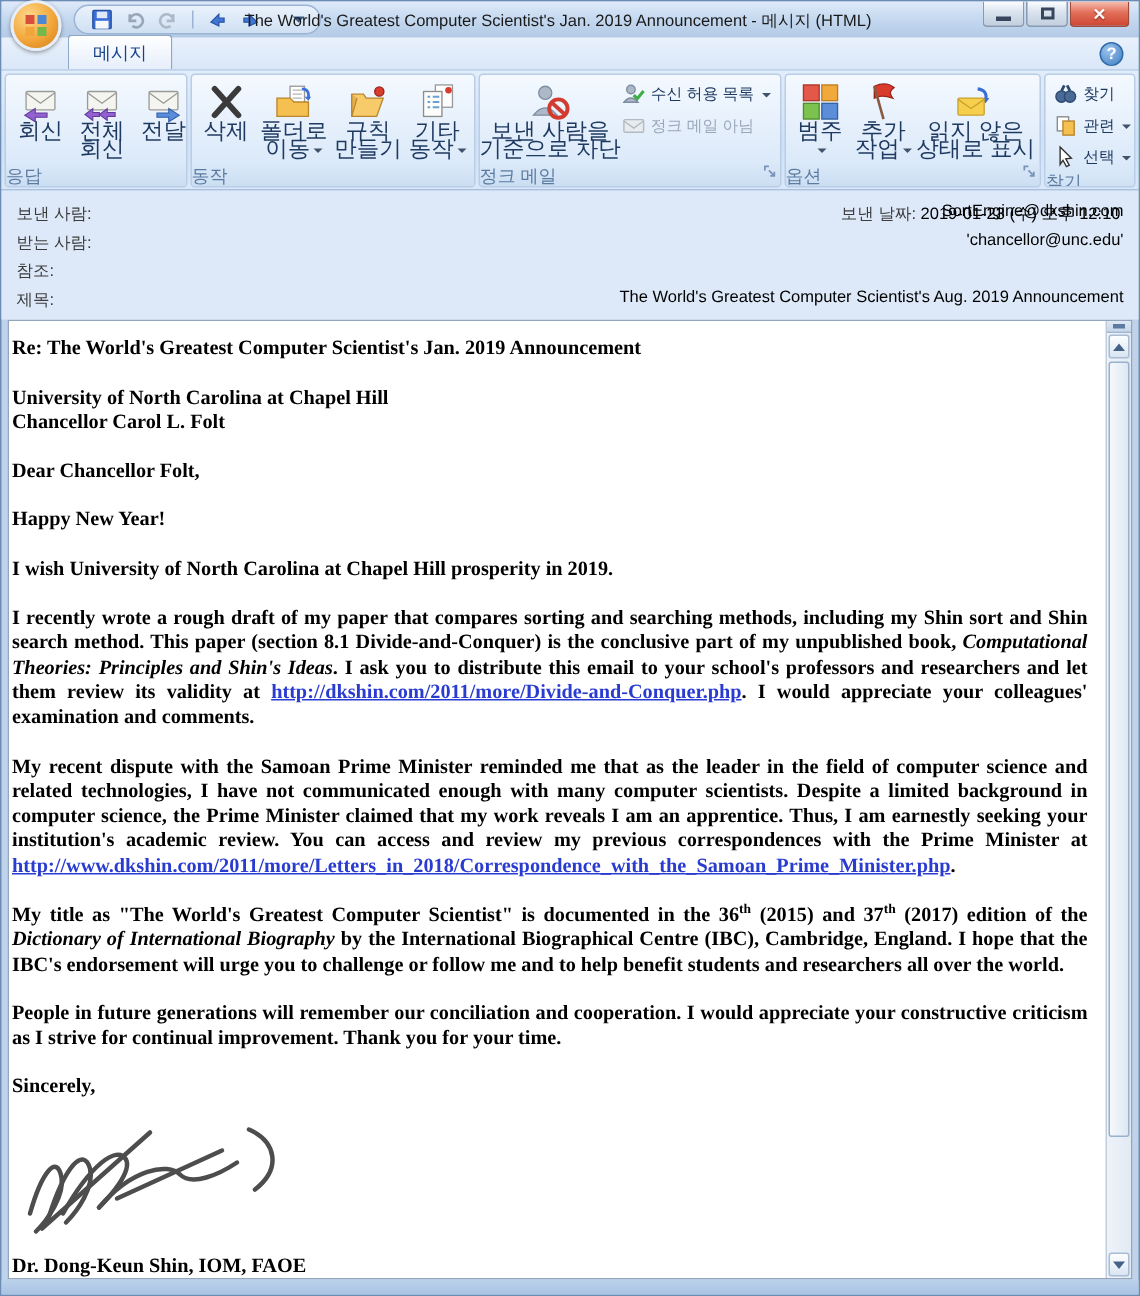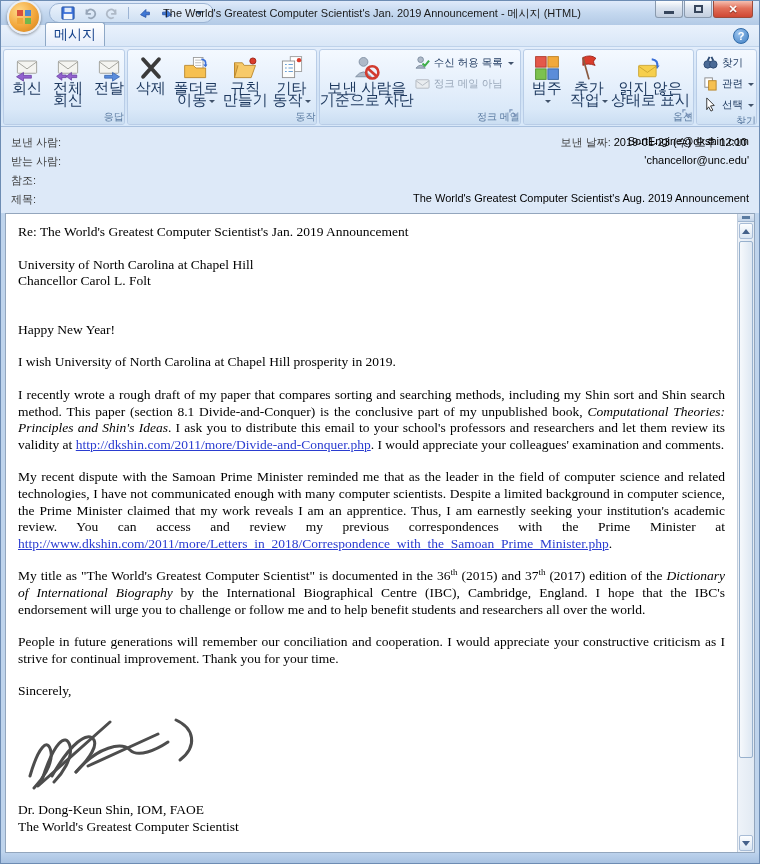--- a/index.html
+++ b/index.html
@@ -38,34 +38,34 @@
   .qat { display:flex; align-items:center; height:20px; margin-left:8px; padding:0 10px;
          background:linear-gradient(#eaf2fc,#cfe0f3); border:1px solid #9cb4d4; border-radius:10px; gap:6px; }
   .qat-btn { width:16px; height:16px; display:flex; align-items:center; justify-content:center; }
   .qat-sep { width:1px; height:12px; background:#9cb4d4; margin:0 2px; }
   .qat-caret { width:0; height:0; border-left:4px solid transparent; border-right:4px solid transparent;
                border-top:4px solid #3c5a82; margin-left:14px; }
 
   
   .tabrow { height:22px; background:linear-gradient(#e9f1fc,#d9e7f7); display:flex; align-items:flex-end;
             padding-left:44px; position:relative; flex:0 0 auto; border-bottom:1px solid #bed2ea;}
-  .tab { padding:3px 8px 2px; font-size:14px; color:#15428b; background:linear-gradient(#ffffff,#e6eefb);
+  .tab { padding:3px 16px 2px; font-size:12px; color:#15428b; background:linear-gradient(#ffffff,#e6eefb);
          border:1px solid #8ea8c6; border-bottom:none; border-radius:3px 3px 0 0; }
   .ribbon-help { position:absolute; right:10px; top:3px; width:16px; height:16px; border-radius:50%;
                  background:radial-gradient(circle at 35% 30%, #9cc4ee, #3f7fc4); border:1px solid #2f6aa8;
                  color:#fff; font-size:11px; font-weight:bold; text-align:center; line-height:15px; }
   .ribbon-help::before { content:"?"; }
 
   
   .ribbon { height:80px; background:linear-gradient(#e2edfb,#cfe1f5 60%,#d8e8f9); display:flex;
             padding:2px 2px 1px 2px; gap:2px; flex:0 0 auto; border-bottom:1px solid #a8c0de; }
   .rgroup { border:1px solid #b9cde7; border-radius:3px; display:flex; flex-direction:column;
             background:linear-gradient(#f4f9ff,#e3eefb 55%,#d4e5f7); overflow:hidden; }
   .rg-items { flex:1; display:flex; align-items:flex-start; padding:2px 3px 0; gap:1px; }
-  .rg-label { height:14px; font-size:10px; color:#5b7ba1; text-align:right; line-height:14px;
+  .rg-label { height:14px; font-size:12px; color:#5b7ba1; text-align:left; line-height:14px;
               background:linear-gradient(#d9e8f8,#cbdef2); position:relative; }
   .dlg-launcher { position:absolute; right:2px; bottom:2px; }
 
   .btn-large { display:flex; flex-direction:column; align-items:center; padding:2px 4px 1px;
                border-radius:3px; min-width:40px; }
   .btn-large .lbl { font-size:15px; color:#1f3a60; line-height:12px; text-align:center; white-space:nowrap; }
   .btn-small { display:flex; align-items:center; gap:3px; font-size:10.5px; color:#1f3a60;
                padding:1px 3px; border-radius:2px; white-space:nowrap; }
   .btn-small.disabled { color:#9aa8ba; }
   .icon-lg { width:28px; height:28px; flex:0 0 auto; }
@@ -76,22 +76,22 @@
 
   
   .msg-header { background:#dde9f8; padding:8px 10px 6px; font-size:11px; flex:0 0 auto; position:relative; }
   .hdr-row { display:flex; margin-bottom:4px;justify-content:space-between; }
   .hdr-label { width:58px; color:#3c3c3c; flex:0 0 auto; }
   .hdr-value { color:#000; }
   .hdr-date { position:absolute; right:12px; top:8px; display:flex; gap:3px; }
 
   
   .bodybox { flex:1; margin:0 4px 0 4px; background:#fff; border:1px solid #93a6bd; display:flex; overflow:hidden; }
-  .content { flex:1; padding:10px 12px 0 12px; font-family:"Liberation Serif", serif; font-size:13.5px;
-             line-height:1.23; color:#000; }
+  .content { flex:1; padding:10px 12px 0 2px; font-family:"Liberation Serif", serif; font-size:13.5px;
+             line-height:1.23; color:#000;font-weight:bold; }
   .content p { margin:0 0 16px; text-align:justify; }
   .content .tight { margin:0; text-align:left; }
   .gap { height:16px; }
   a.link { color:#2a3cd0; text-decoration:underline; }
   .it { font-style:italic; }
   sup { font-size:9px; vertical-align:super; line-height:0; }
 
   .bottom-frame { height:10px; background:linear-gradient(#bcd2ec,#a9c3e2); flex:0 0 auto; }
 
   
@@ -419,20 +419,21 @@
     </div>
   </div>
 
   <div class="bodybox">
     <div class="content">
       <p class="tight">Re: The World's Greatest Computer Scientist's Jan. 2019 Announcement</p>
       <div class="gap"></div>
       <p class="tight">University of North Carolina at Chapel Hill</p>
       <p class="tight">Chancellor Carol L. Folt</p>
       <div class="gap"></div>
+      <p class="tight">Dear Chancellor Folt,</p>
       <div class="gap"></div>
       <p class="tight">Happy New Year!</p>
       <div class="gap"></div>
       <p class="tight">I wish University of North Carolina at Chapel Hill prosperity in 2019.</p>
       <div class="gap"></div>
       <p><span>I recently wrote a rough draft of my paper that compares sorting and searching methods, including my Shin sort and Shin search method.  This paper (section 8.1 Divide-and-Conquer) is the conclusive part of my unpublished book, </span><span class="it">Computational Theories: Principles and Shin's Ideas</span><span>. I ask you to distribute this email to your school's professors and researchers and let them review its validity at </span><a class="link" href="#">http://dkshin.com/2011/more/Divide-and-Conquer.php</a><span>. I would appreciate your colleagues' examination and comments.</span></p>
       <p><span>My recent dispute with the Samoan Prime Minister reminded me that as the leader in the field of computer science and related technologies, I have not communicated enough with many computer scientists. Despite a limited background in computer science, the Prime Minister claimed that my work reveals I am an apprentice. Thus, I am earnestly seeking your institution's academic review. You can access and review my previous correspondences with the Prime Minister at </span><a class="link" href="#">http://www.dkshin.com/2011/more/Letters_in_2018/Correspondence_with_the_Samoan_Prime_Minister.php</a><span>.</span></p>
       <p><span>My title as "The World's Greatest Computer Scientist" is documented in the 36</span><sup>th</sup><span> (2015) and 37</span><sup>th</sup><span> (2017) edition of the </span><span class="it">Dictionary of International Biography</span><span> by the International Biographical Centre (IBC), Cambridge, England. I hope that the IBC's endorsement will urge you to challenge or follow me and to help benefit students and researchers all over the world.</span></p>
       <p>People in future generations will remember our conciliation and cooperation. I would appreciate your constructive criticism as I strive for continual improvement. Thank you for your time.</p>
       <p class="tight">Sincerely,</p>

